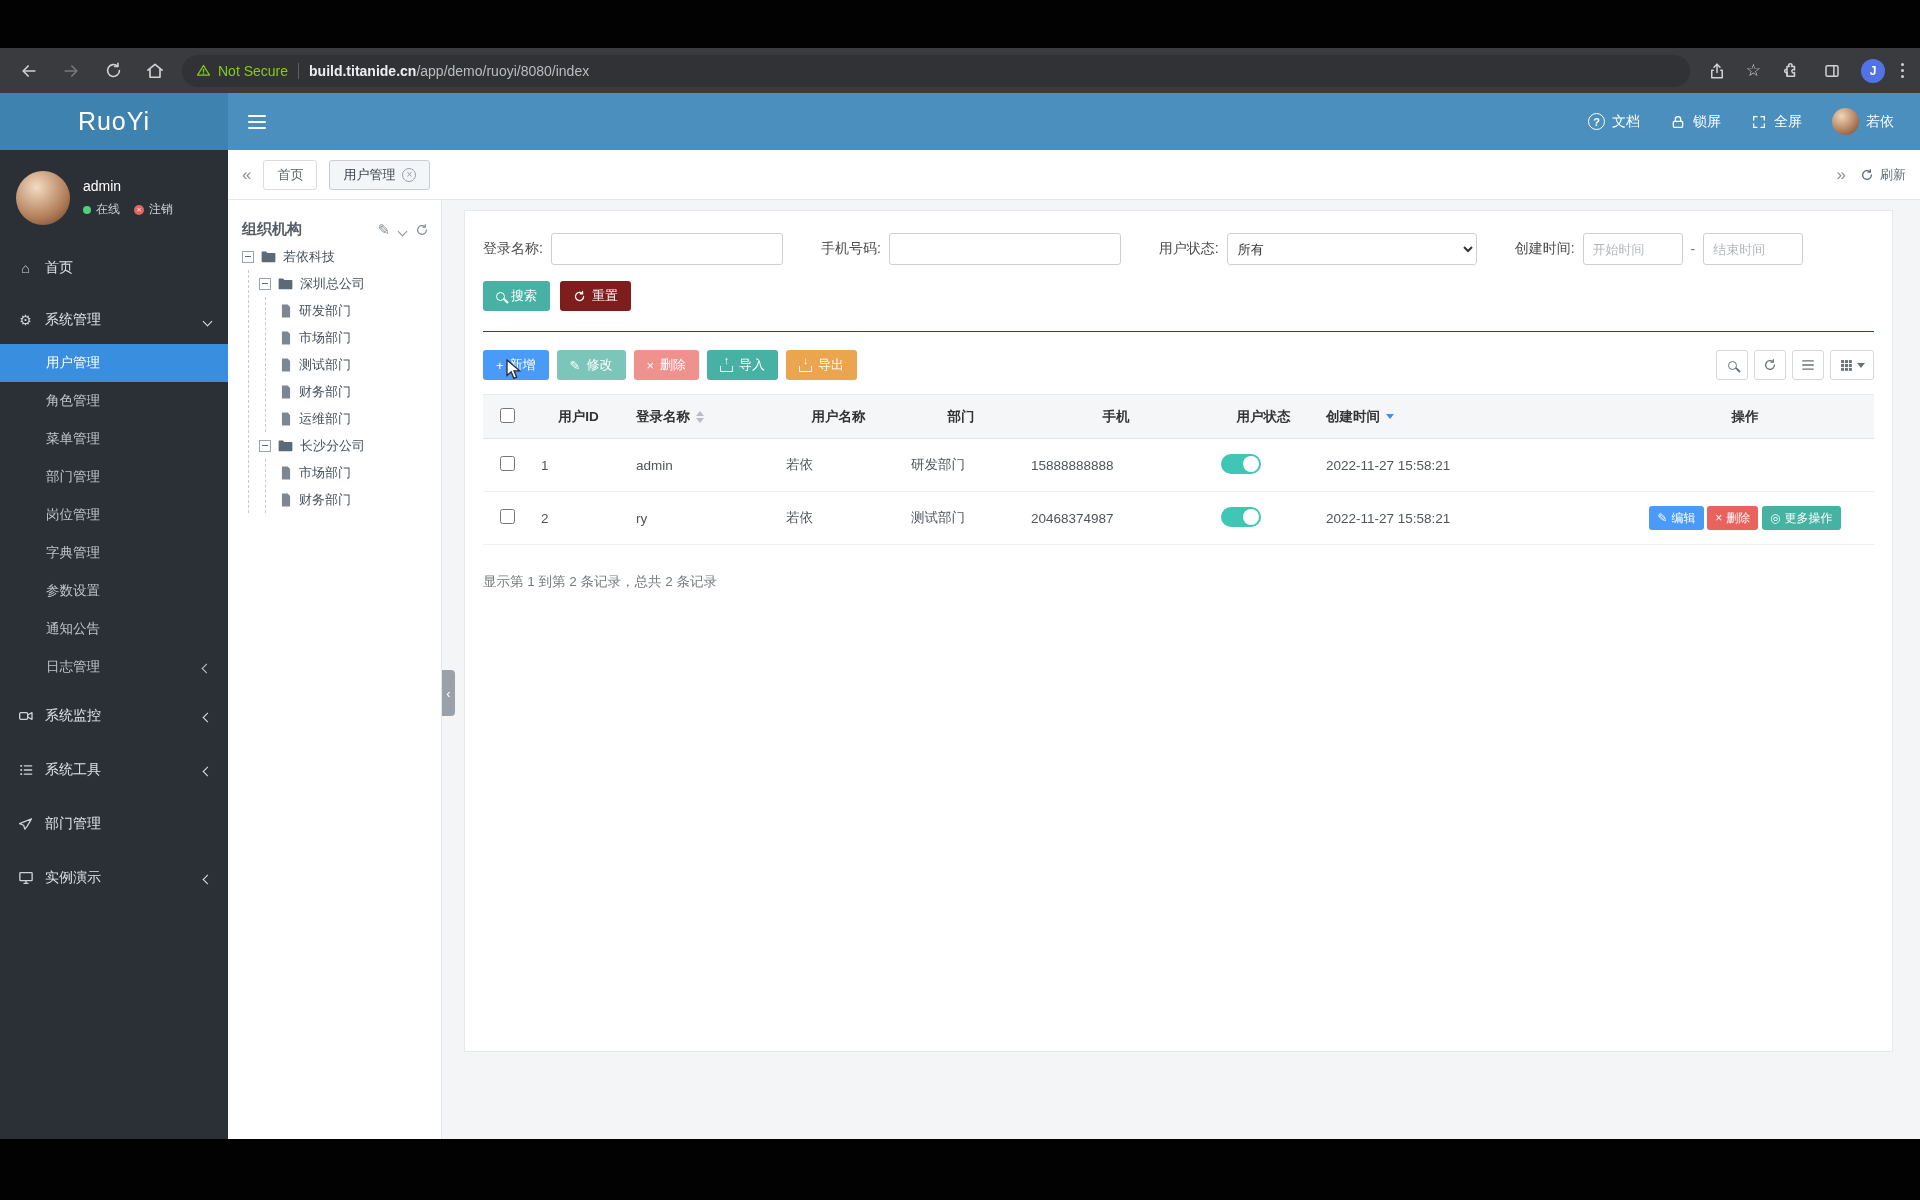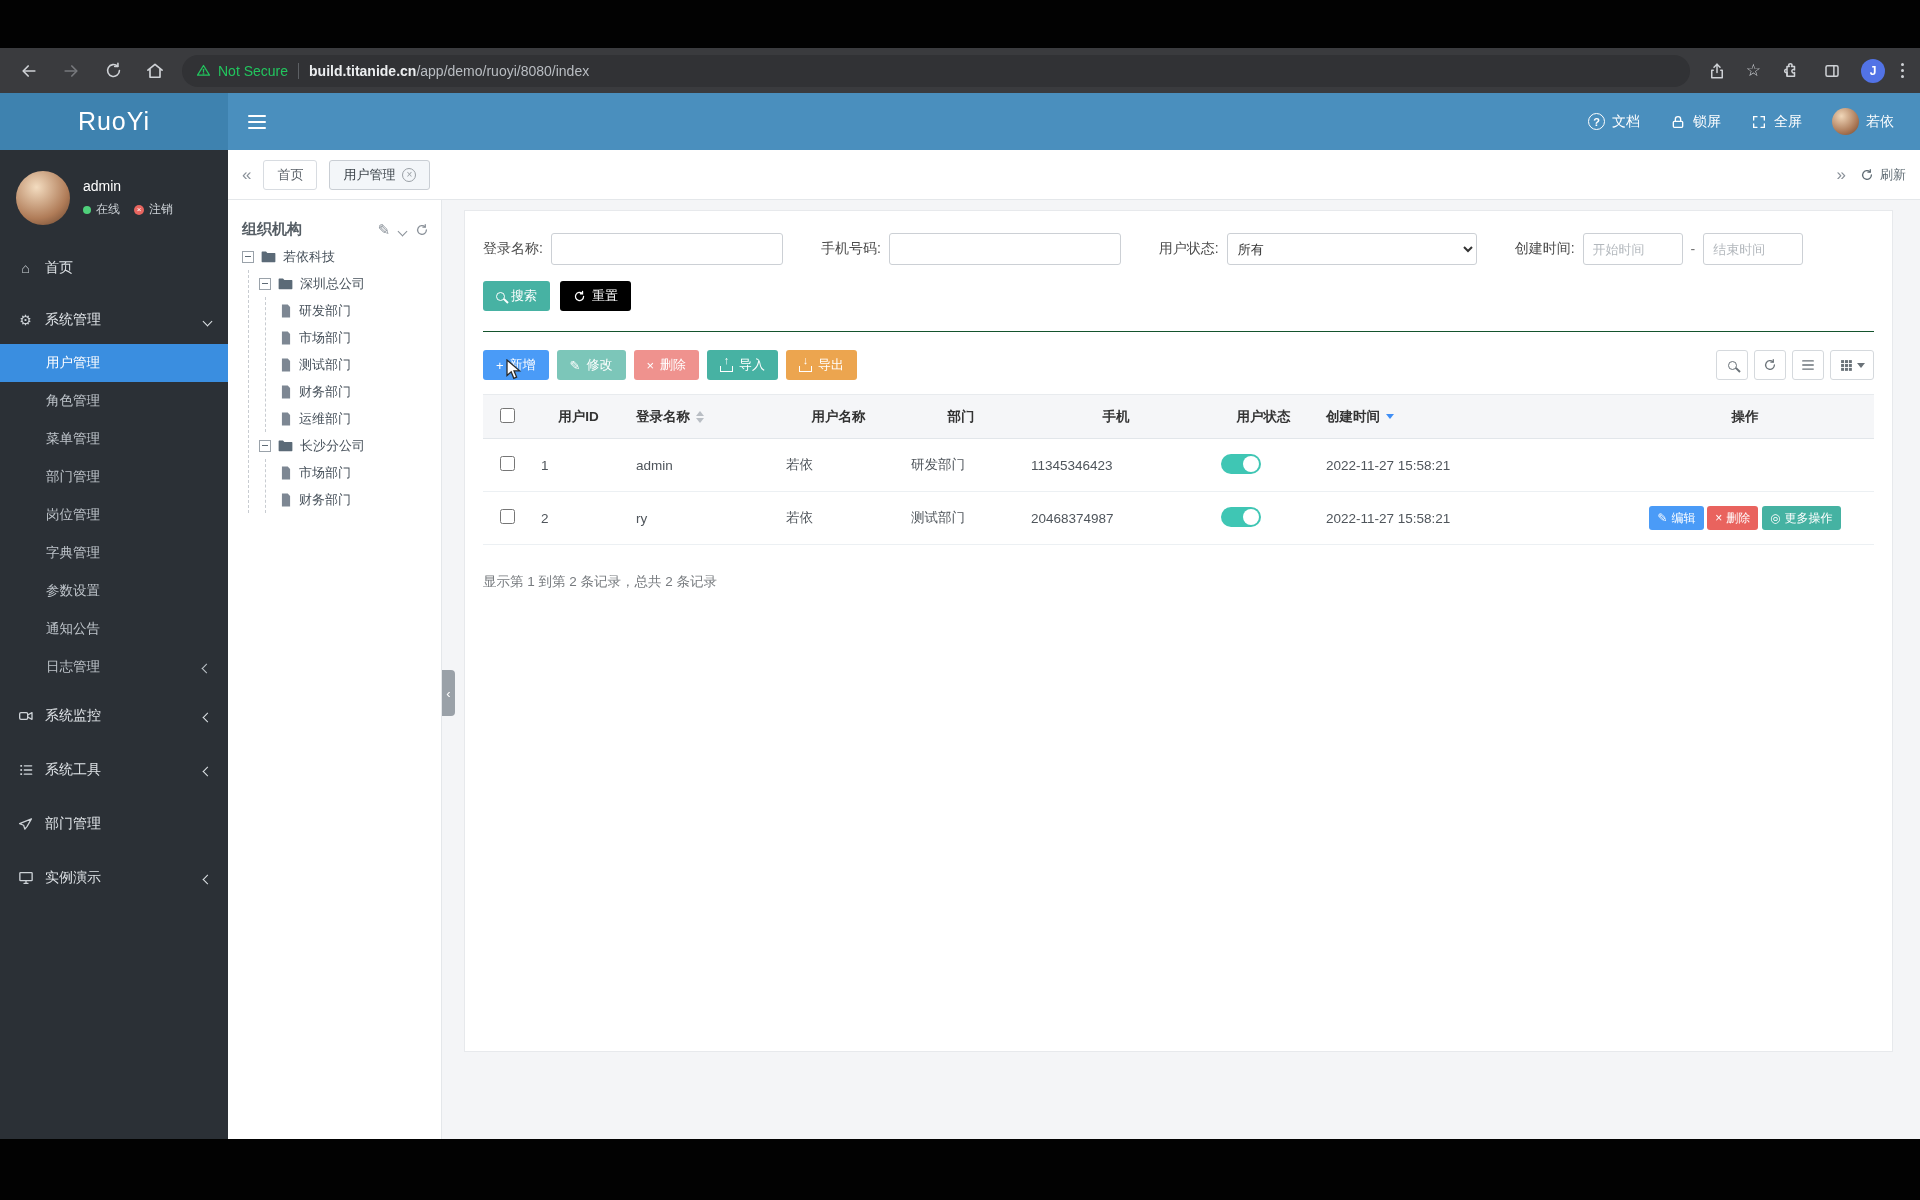--- a/index.html
+++ b/index.html
@@ -7,21 +7,21 @@
   .stage{position:relative;width:1920px;height:1200px;display:flex;flex-direction:column;background:#000;overflow:hidden}
   .bezel-top{height:48px;background:#020202}
   .bezel-bottom{height:61px;background:#020202}
 
   
   .browser{height:45px;background:#3a3b3e;display:flex;align-items:center;padding:0 16px;gap:14px;color:#c9ccd0}
   .nav-group{display:flex;align-items:center;gap:16px}
   .nav-ic{width:26px;height:26px;display:flex;align-items:center;justify-content:center;color:#cfd2d6}
   .nav-ic.dim{color:#77797d}
   .omnibox{flex:1;display:flex;align-items:center;gap:10px;height:32px;padding:0 14px;border-radius:16px;background:#313235;font-size:14px}
-  .sec-chip{display:flex;gap:7px;color:#22c55e}
+  .sec-chip{display:flex;gap:7px;color:#84cc16}
   .omni-sep{width:1px;height:16px;background:#5d6064}
   .url{display:flex;align-items:center;white-space:nowrap}
   .url .domain{color:#eceef0;font-weight:700}
   .url .path{color:#b9bdc2}
   .right-ics{display:flex;align-items:center;gap:16px}
   .avatar-j{width:24px;height:24px;border-radius:50%;background:#5273e6;color:#fff;font-size:12px;font-weight:700;display:flex;align-items:center;justify-content:center}
   .kebab{display:flex;flex-direction:column;gap:3px}
   .kebab i{width:3px;height:3px;border-radius:50%;background:#cfd2d6}
   .star-ch{font-size:17px;color:#cfd2d6;line-height:1}
 
@@ -89,21 +89,21 @@
   .search-row label{margin-right:8px}
   .inp{height:32px;border:1px solid #ccd0d5;border-radius:3px;padding:0 9px;font-size:13px;color:#333;background:#fff;outline:none}
   .inp::placeholder{color:#b3b8bd}
   .w-big{width:232px;margin-right:38px}
   .sel{width:250px;height:32px;border:1px solid #ccd0d5;border-radius:3px;font-size:13px;color:#333;background:#fff;margin-right:38px;padding:0 6px}
   .w-date{width:100px}
   .dash{margin:0 8px;color:#777}
   .btn-row{display:flex;align-items:center;gap:10px;margin-top:16px}
   .btn{height:30px;border:none;border-radius:3px;color:#fff;font-size:13px;display:inline-flex;align-items:center;gap:6px;padding:0 13px;cursor:pointer;font-family:inherit}
   .btn-search{background:#47b2a3}
-  .btn-reset{background:#000000}
+  .btn-reset{background:#7f1d1d}
 
   
   .toolbar{display:flex;align-items:center;margin-top:18px}
   .tb-left{display:flex;align-items:center;gap:8px}
   .btn-add{background:#4a9bf7}
   .btn-edit{background:#7cc6b9}
   .btn-del{background:#ef928e}
   .btn-imp{background:#47b2a3}
   .btn-exp{background:#eca54f}
   .tb-right{margin-left:auto;display:flex;align-items:center;gap:6px}
@@ -597,21 +597,21 @@
                     <th class="act-cell">操作</th>
                   </tr>
                 </thead>
                 <tbody>
                   <tr>
                     <td class="cbx"><input type="checkbox" style=""></td>
                     <td>1</td>
                     <td>admin</td>
                     <td>若依</td>
                     <td>研发部门</td>
-                    <td>11345346423</td>
+                    <td>15888888888</td>
                     <td><span class="switch"></span></td>
                     <td>2022-11-27 15:58:21</td>
                     <td class="act-cell"></td>
                   </tr>
                   <tr>
                     <td class="cbx"><input type="checkbox" style=""></td>
                     <td>2</td>
                     <td>ry</td>
                     <td>若依</td>
                     <td>测试部门</td>

